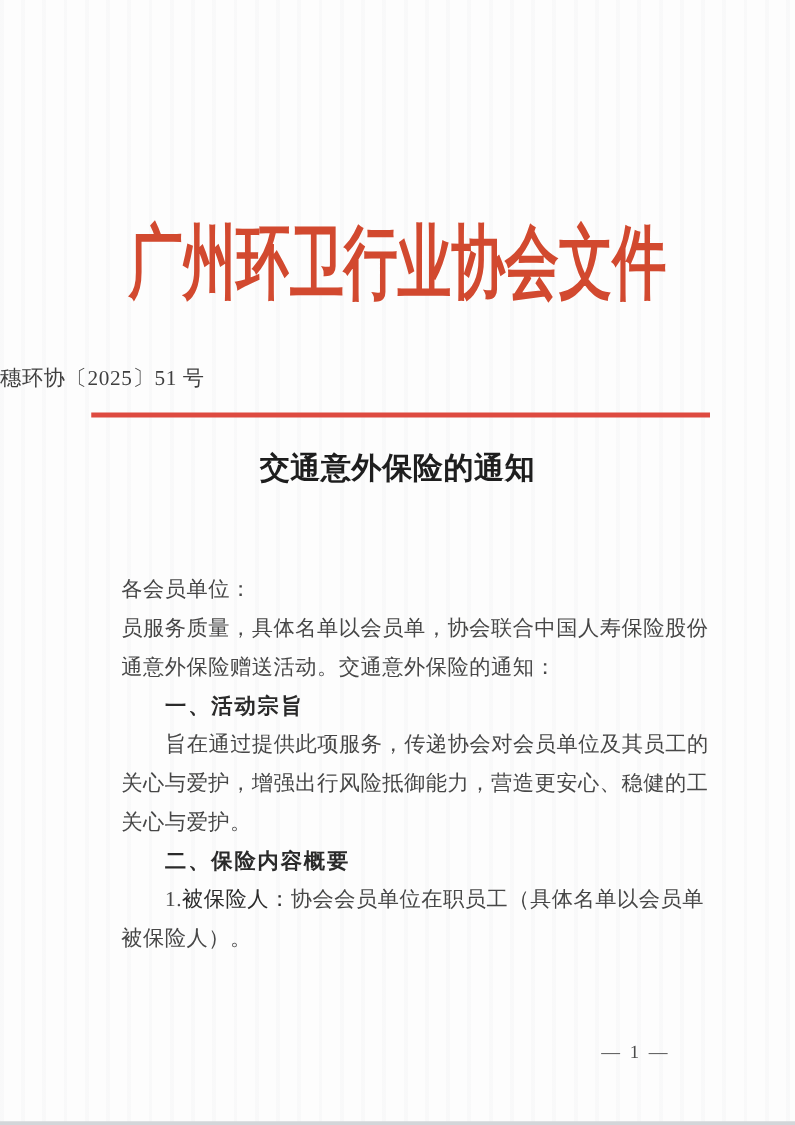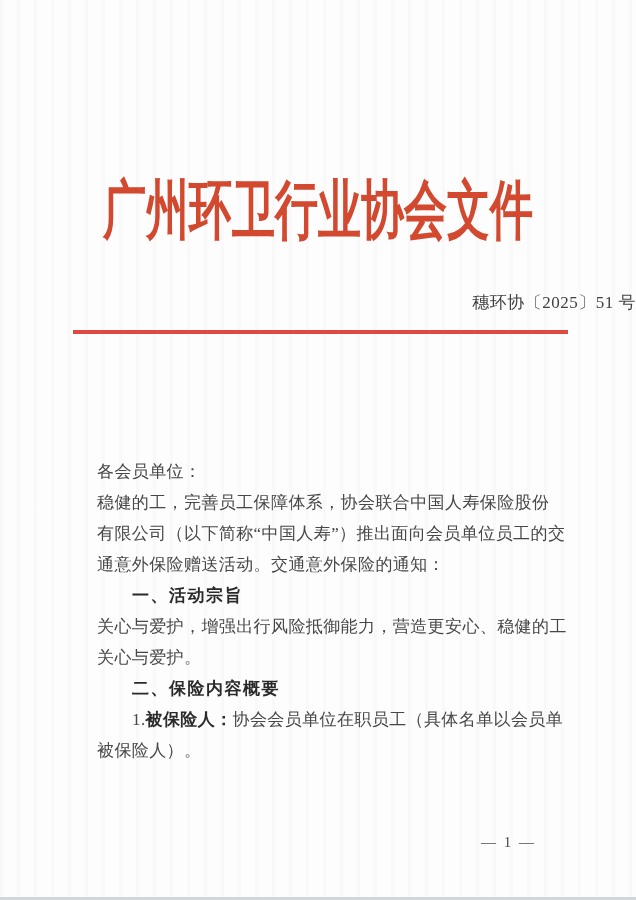--- a/index.html
+++ b/index.html
@@ -43,21 +43,21 @@
     color: var(--banner_red, #d2492f);
     transform: scaleY(1.5);
     white-space: nowrap;
     letter-spacing: 0px;
   }
   .doc-number {
     position: absolute;
     top: 291px;
     left: 0;
     width: 100%;
-    text-align: right;
+    text-align: left;
     font-size: 17px;
     letter-spacing: 0.5px;
     color: #3f3f3f;
   }
   .red-line {
     position: absolute;
     top: 330px;
     left: 73px;
     width: 495px;
     height: 4px;
@@ -94,21 +94,21 @@
   }
   .heading {
     font-family: "Liberation Sans", "DejaVu Sans", sans-serif;
     font-weight: bold;
     letter-spacing: 1.5px;
     color: #2a2a2a;
     font-size: 17px;
   }
   .bold-inline {
     font-family: "Liberation Sans", "DejaVu Sans", sans-serif;
-    font-weight: bold;
+    font-weight: normal;
     color: #2a2a2a;
   }
   .page-number {
     position: absolute;
     top: 834px;
     right: 100px;
     font-size: 15px;
     letter-spacing: 2px;
     color: #4a4a4a;
   }
@@ -128,31 +128,32 @@
 
   <div class="banner">
     <span class="banner-text">广州环卫行业协会文件</span>
   </div>
 
   <div class="doc-number">穗环协〔2025〕51 号</div>
 
   <div class="red-line"></div>
 
   <div class="doc-title">
+    <div>交通意外保险的通知</div>
   </div>
 
   <div class="body-text">
     <div class="line">各会员单位：</div>
 
-    <div class="line">稳健的工，完善员工保障体系，协会联合中国人寿保险股份</div>
-    <div class="line">有限公司（以下简称“中国人寿”）推出面向会员单位员工的交</div>
+    <div class="line">员服务质量，具体名单以会员单，协会联合中国人寿保险股份</div>
     <div class="line">通意外保险赠送活动。交通意外保险的通知：</div>
 
     <div class="line indent heading">一、活动宗旨</div>
 
+    <div class="line indent">旨在通过提供此项服务，传递协会对会员单位及其员工的</div>
     <div class="line">关心与爱护，增强出行风险抵御能力，营造更安心、稳健的工</div>
     <div class="line">关心与爱护。</div>
 
     <div class="line indent heading">二、保险内容概要</div>
 
     <div class="line indent">
       <span>1.</span><span class="bold-inline">被保险人：</span><span>协会会员单位在职员工（具体名单以会员单</span>
     </div>
     <div class="line">被保险人）。</div>
   </div>

